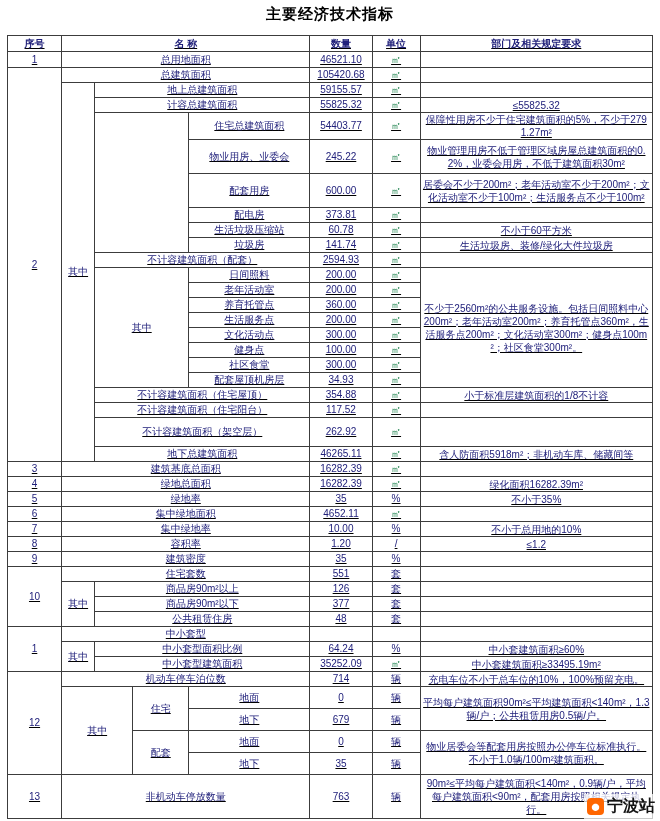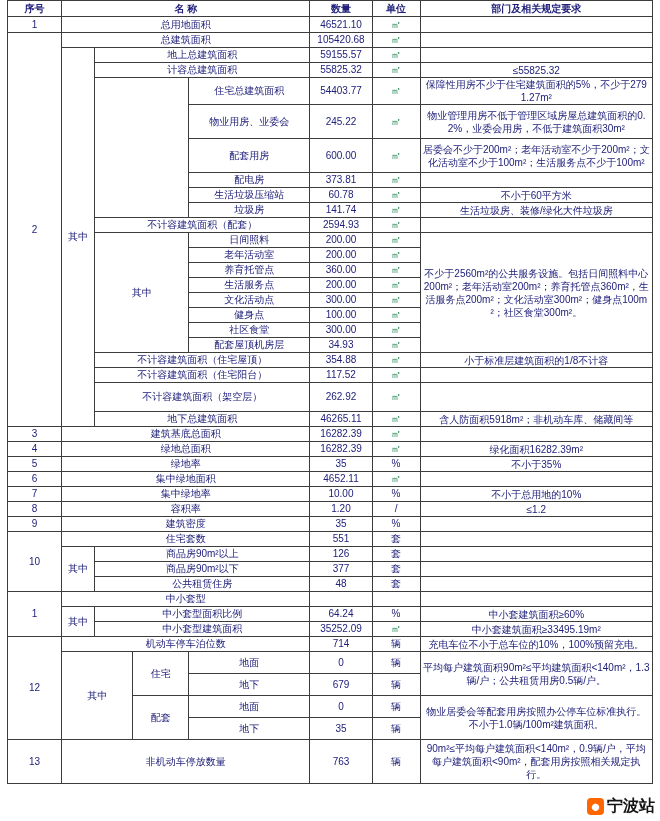--- a/index.html
+++ b/index.html
@@ -1,34 +1,35 @@
 <!DOCTYPE html>
 <html><head>
 <meta charset="utf-8">
 <style>
   html,body{margin:0;padding:0;background:#ffffff;}
   body{width:660px;height:821px;font-family:"Liberation Sans","DejaVu Sans",sans-serif;}
   .page{position:relative;width:660px;height:821px;overflow:hidden;background:#fff;}
   .page-title{text-align:center;font-size:15px;font-weight:bold;color:#000;padding:5px 0 3px;letter-spacing:1px;}
-  table{border-collapse:collapse;table-layout:fixed;width:646px;margin:0 auto;}
+  table{border-collapse:collapse;table-layout:fixed;width:646px;margin:8px auto;text-decoration:underline;}
   td{border:1px solid #3c3c3c;color:#21217b;font-size:10px;text-align:center;vertical-align:middle;padding:0 2px;line-height:1.2;overflow:hidden;}
   td.head{font-weight:bold;}
   td.name{}
   td.idx{}
   td.num{}
   td.green{color:#0f7a42;}
   td.req{font-size:10px;line-height:1.3;word-break:break-all;}
   .watermark{position:absolute;right:2px;bottom:2px;display:flex;align-items:center;gap:3px;background:rgba(255,255,255,0.72);padding:2px 3px;font-weight:bold;font-size:16px;color:#141414;z-index:5;white-space:nowrap;}
   .wm-icon{width:17px;height:17px;border-radius:4px;display:inline-block;background:#ff6600;position:relative;}
   .wm-icon::after{content:"";position:absolute;left:4px;top:4px;width:9px;height:9px;border-radius:50%;background:radial-gradient(circle at 50% 60%, #fff 0 45%, rgba(255,255,255,0) 60%);}
 </style>
 </head>
 <body>
 
 <div class="page">
+  <div class="page-title">主要经济技术指标</div>
 
   <table id="main-table">
     <colgroup>
         <col style="width: 54px;">
         <col style="width: 33px;">
         <col style="width: 38px;">
         <col style="width: 56px;">
         <col style="width: 121px;">
         <col style="width: 62px;">
         <col style="width: 48px;">

